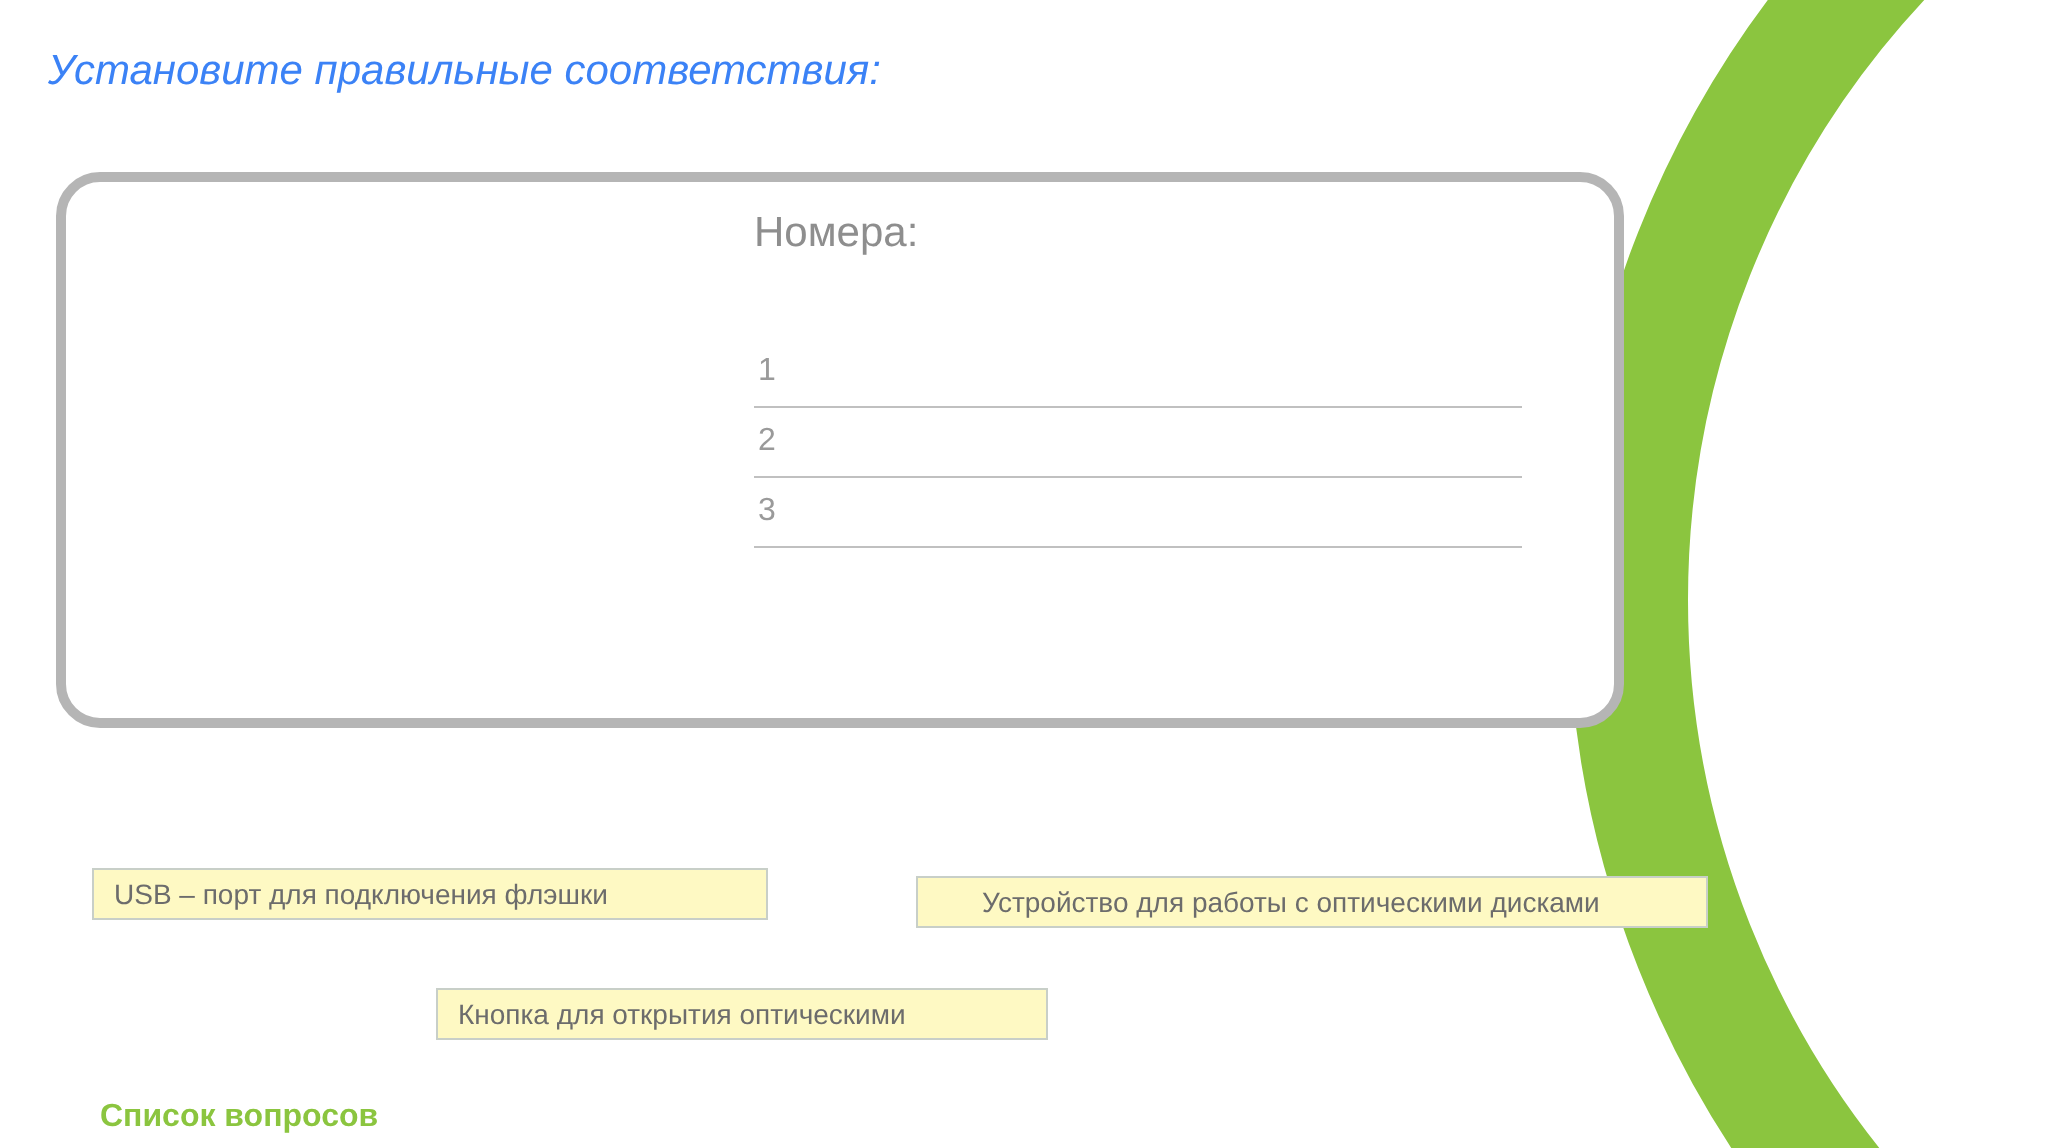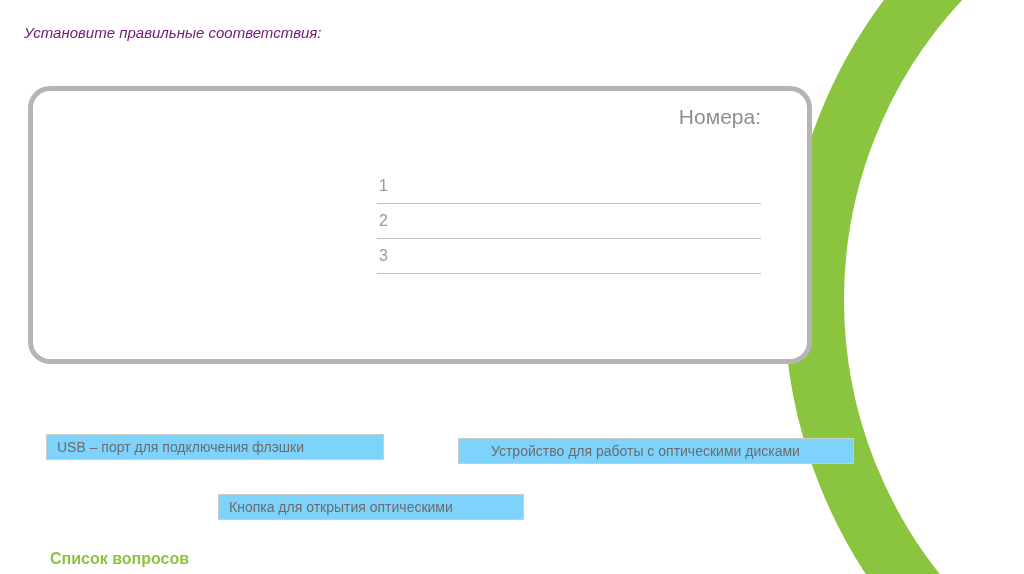--- a/index.html
+++ b/index.html
@@ -17,23 +17,23 @@
     right: -760px;
     width: 1000px;
     height: 1000px;
     border: 60px solid #8bc53f;
     border-radius: 50%;
   }
   .title {
     position: absolute;
     top: 24px;
     left: 24px;
-    font-size: 15px;
+    font-size: 21px;
     font-style: italic;
-    color: #701a75;
+    color: #3b82f6;
   }
   .card {
     position: absolute;
     top: 86px;
     left: 28px;
     width: 784px;
     height: 278px;
     border: 5px solid #b5b5b5;
     border-radius: 22px;
     background: #ffffff;
@@ -55,35 +55,35 @@
     line-height: 1.25;
     padding: 0 18px;
   }
   .numbers-area {
     position: absolute;
     top: 14px;
     left: 344px;
     width: 384px;
   }
   .numbers-title {
-    text-align: right;
+    text-align: left;
     font-size: 21px;
     color: #8e8e8e;
     margin-bottom: 40px;
   }
   .num-row {
     font-size: 16px;
     color: #9a9a9a;
     padding: 8px 2px;
     border-bottom: 1px solid #c0c0c0;
     width: 100%;
   }
   .chip {
     position: absolute;
-    background: #7dd3fc;
+    background: #fef9c3;
     border: 1px solid #c8cfc8;
     color: #6c6c6c;
     font-size: 14px;
     padding: 4px 10px;
     height: 26px;
     display: flex;
     align-items: center;
   }
   .chip-usb    { top: 434px; left: 46px;  width: 338px; }
   .chip-opt    { top: 438px; left: 458px; width: 396px; padding-left: 32px; }

